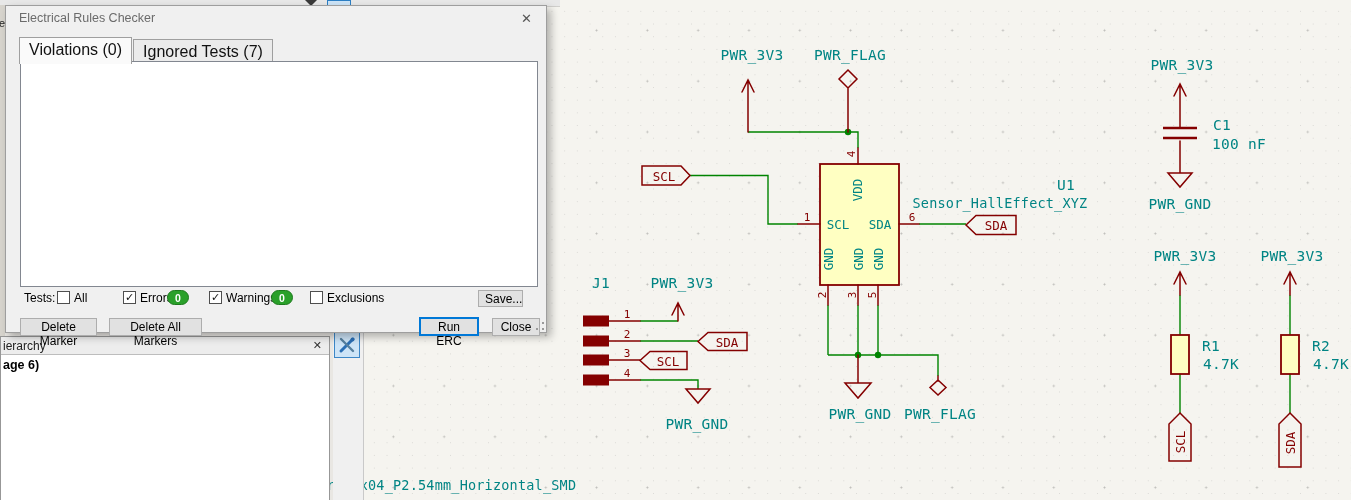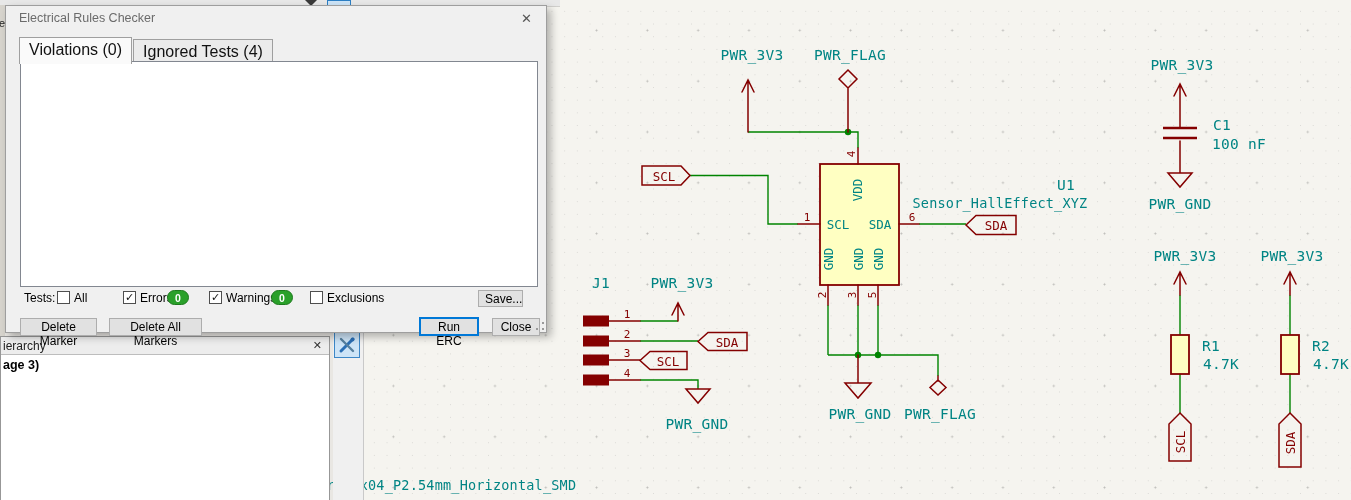--- a/index.html
+++ b/index.html
@@ -228,40 +228,40 @@
     </svg>
   </div>
 </div>
 
 <div class="hier">
   <div class="hier-titlebar">
     <span class="hier-title">ierarchy</span>
     <span class="hier-close">✕</span>
   </div>
   <div class="hier-body">
-    <span>age 3)</span>
+    <span>age 6)</span>
   </div>
 </div>
 
 <div class="topsliver">
   <div class="chev"></div>
   <div class="bluebtn"></div>
 </div>
 <div class="leftsliver">
   <span>e</span>
 </div>
 
 <div class="dlg">
   <div class="dlg-titlebar">
     <span class="dlg-title">Electrical Rules Checker</span>
     <span class="dlg-close">✕</span>
   </div>
   <div class="tabs">
     <div class="tab active">Violations (0)</div>
-    <div class="tab">Ignored Tests (4)</div>
+    <div class="tab">Ignored Tests (7)</div>
   </div>
   <div class="dlg-list"></div>
 
   <div class="row-show">
     <span class="lbl" style="left:18px;">Tests:</span>
     <span class="cb" style="left:51px;"></span>
     <span class="lbl" style="left:68px;">All</span>
     <span class="cb" style="left:117px;"><span>✓</span></span>
     <span class="lbl" style="left:134px;">Errors</span>
     <span class="badge" style="left:161px;">0</span>

